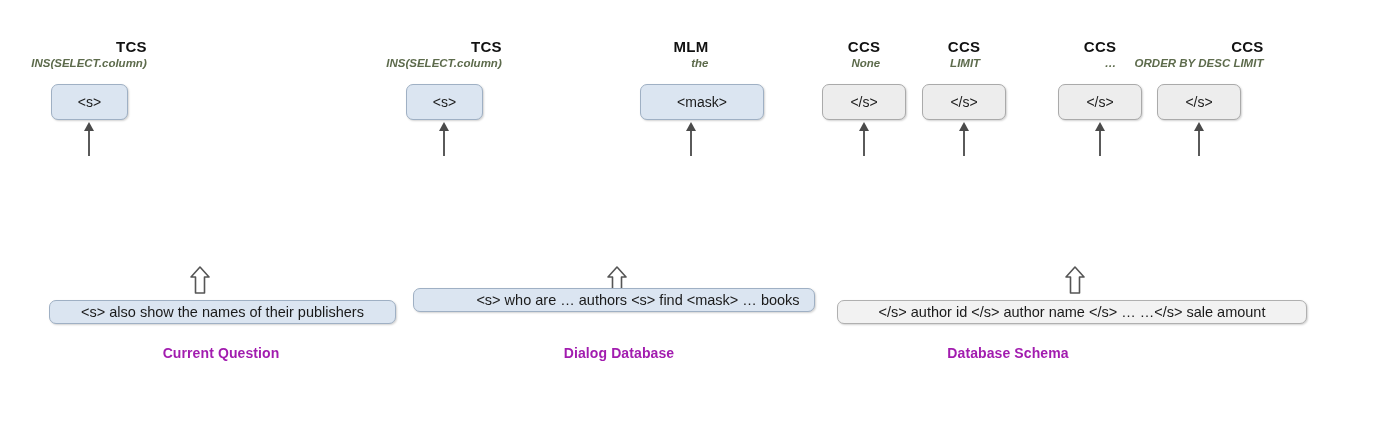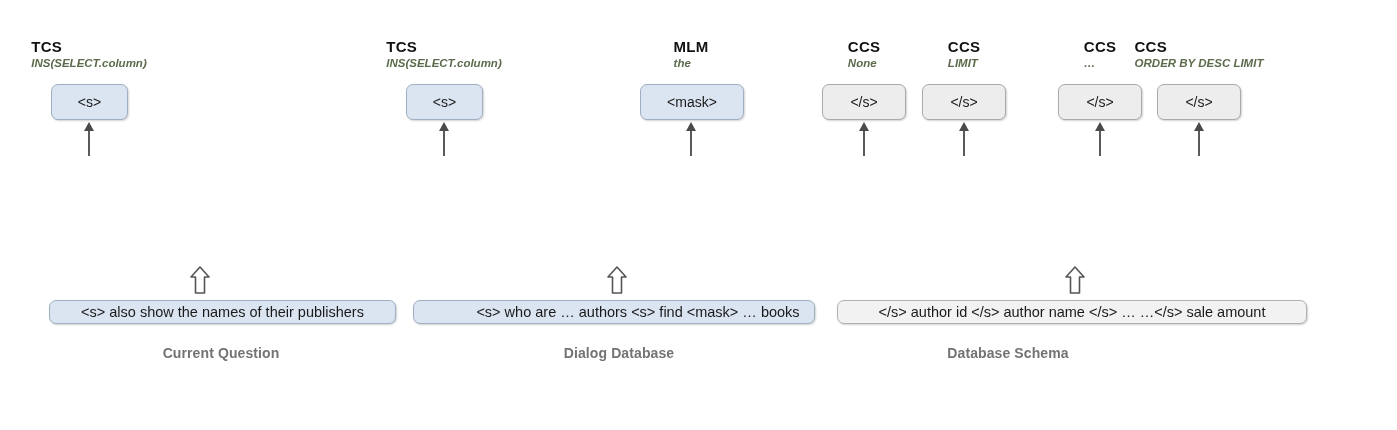--- a/index.html
+++ b/index.html
@@ -15,21 +15,21 @@
     position: relative;
     width: 1397px;
     height: 430px;
     background: #ffffff;
     overflow: hidden;
   }
 
   
   .head {
     position: absolute;
-    text-align: left;
+    text-align: right;
     transform: translateX(-50%);
     white-space: nowrap;
   }
   .head-task {
     font-size: 15px;
     font-weight: bold;
     color: #111111;
     letter-spacing: 0.2px;
     line-height: 17px;
   }
@@ -127,21 +127,21 @@
     white-space: nowrap;
   }
   .segment.blue { background: #dbe5f1; border-color: #9fb0c4; }
   .segment.grey { background: #f2f2f2; border-color: #b0b0b0; }
 
   .segment-caption {
     position: absolute;
     transform: translateX(-50%);
     font-size: 14px;
     font-weight: bold;
-    color: #737373;
+    color: #a21caf;
     white-space: nowrap;
     letter-spacing: 0.1px;
   }
 </style>
 </head>
 <body>
 
 <div id="figure">
 
   <div class="head" style="left:89px; top:38px;">
@@ -168,21 +168,21 @@
     <div class="head-task">CCS</div>
     <div class="head-value">…</div>
   </div>
   <div class="head" style="left:1199px; top:38px;">
     <div class="head-task">CCS</div>
     <div class="head-value">ORDER BY DESC LIMIT</div>
   </div>
 
   <div class="token blue" style="left:51px;  top:84px; width:77px;">&lt;s&gt;</div>
   <div class="token blue" style="left:406px; top:84px; width:77px;">&lt;s&gt;</div>
-  <div class="token blue" style="left:640px; top:84px; width:104px;">&lt;mask&gt;</div>
+  <div class="token blue" style="left:640px; top:84px; width:124px;">&lt;mask&gt;</div>
   <div class="token grey" style="left:822px; top:84px; width:84px;">&lt;/s&gt;</div>
   <div class="token grey" style="left:922px; top:84px; width:84px;">&lt;/s&gt;</div>
   <div class="token grey" style="left:1058px; top:84px; width:84px;">&lt;/s&gt;</div>
   <div class="token grey" style="left:1157px; top:84px; width:84px;">&lt;/s&gt;</div>
 
   <div class="uparrow-thin" style="left:89px;  top:122px; height:34px;">
     <div class="shaft" style="top:6px; bottom:0;"></div>
       <div class="head-tri"></div>
   </div>
   <div class="uparrow-thin" style="left:444px; top:122px; height:34px;">
@@ -221,20 +221,20 @@
         <path d="M11 1 L20 11 L15.5 11 L15.5 27 L6.5 27 L6.5 11 L2 11 Z" fill="#ffffff" stroke="#555555" stroke-width="1.6" stroke-linejoin="round"></path>
       </svg>
   </div>
   <div class="uparrow-hollow" style="left:1075px; top:266px;">
     <svg width="22" height="28" viewBox="0 0 22 28">
         <path d="M11 1 L20 11 L15.5 11 L15.5 27 L6.5 27 L6.5 11 L2 11 Z" fill="#ffffff" stroke="#555555" stroke-width="1.6" stroke-linejoin="round"></path>
       </svg>
   </div>
 
   <div class="segment blue" style="left:49px; top:300px; width:347px;">&lt;s&gt; also show the names of their publishers</div>
-  <div class="segment blue" style="left:413px; top:300px; width:402px;padding-left:48px;">&lt;s&gt; who are … authors &lt;s&gt; find &lt;mask&gt;  …  books</div>
+  <div class="segment blue" style="left:413px; top:288px; width:402px;padding-left:48px;">&lt;s&gt; who are … authors &lt;s&gt; find &lt;mask&gt;  …  books</div>
   <div class="segment grey" style="left:837px; top:300px; width:470px;text-align:center;">&lt;/s&gt; author id &lt;/s&gt; author name &lt;/s&gt; … …&lt;/s&gt; sale amount</div>
 
   <div class="segment-caption" style="left:221px; top:345px;">Current Question</div>
   <div class="segment-caption" style="left:619px; top:345px;">Dialog Database</div>
   <div class="segment-caption" style="left:1008px; top:345px;">Database Schema</div>
 
 </div>
 
 </body></html>

